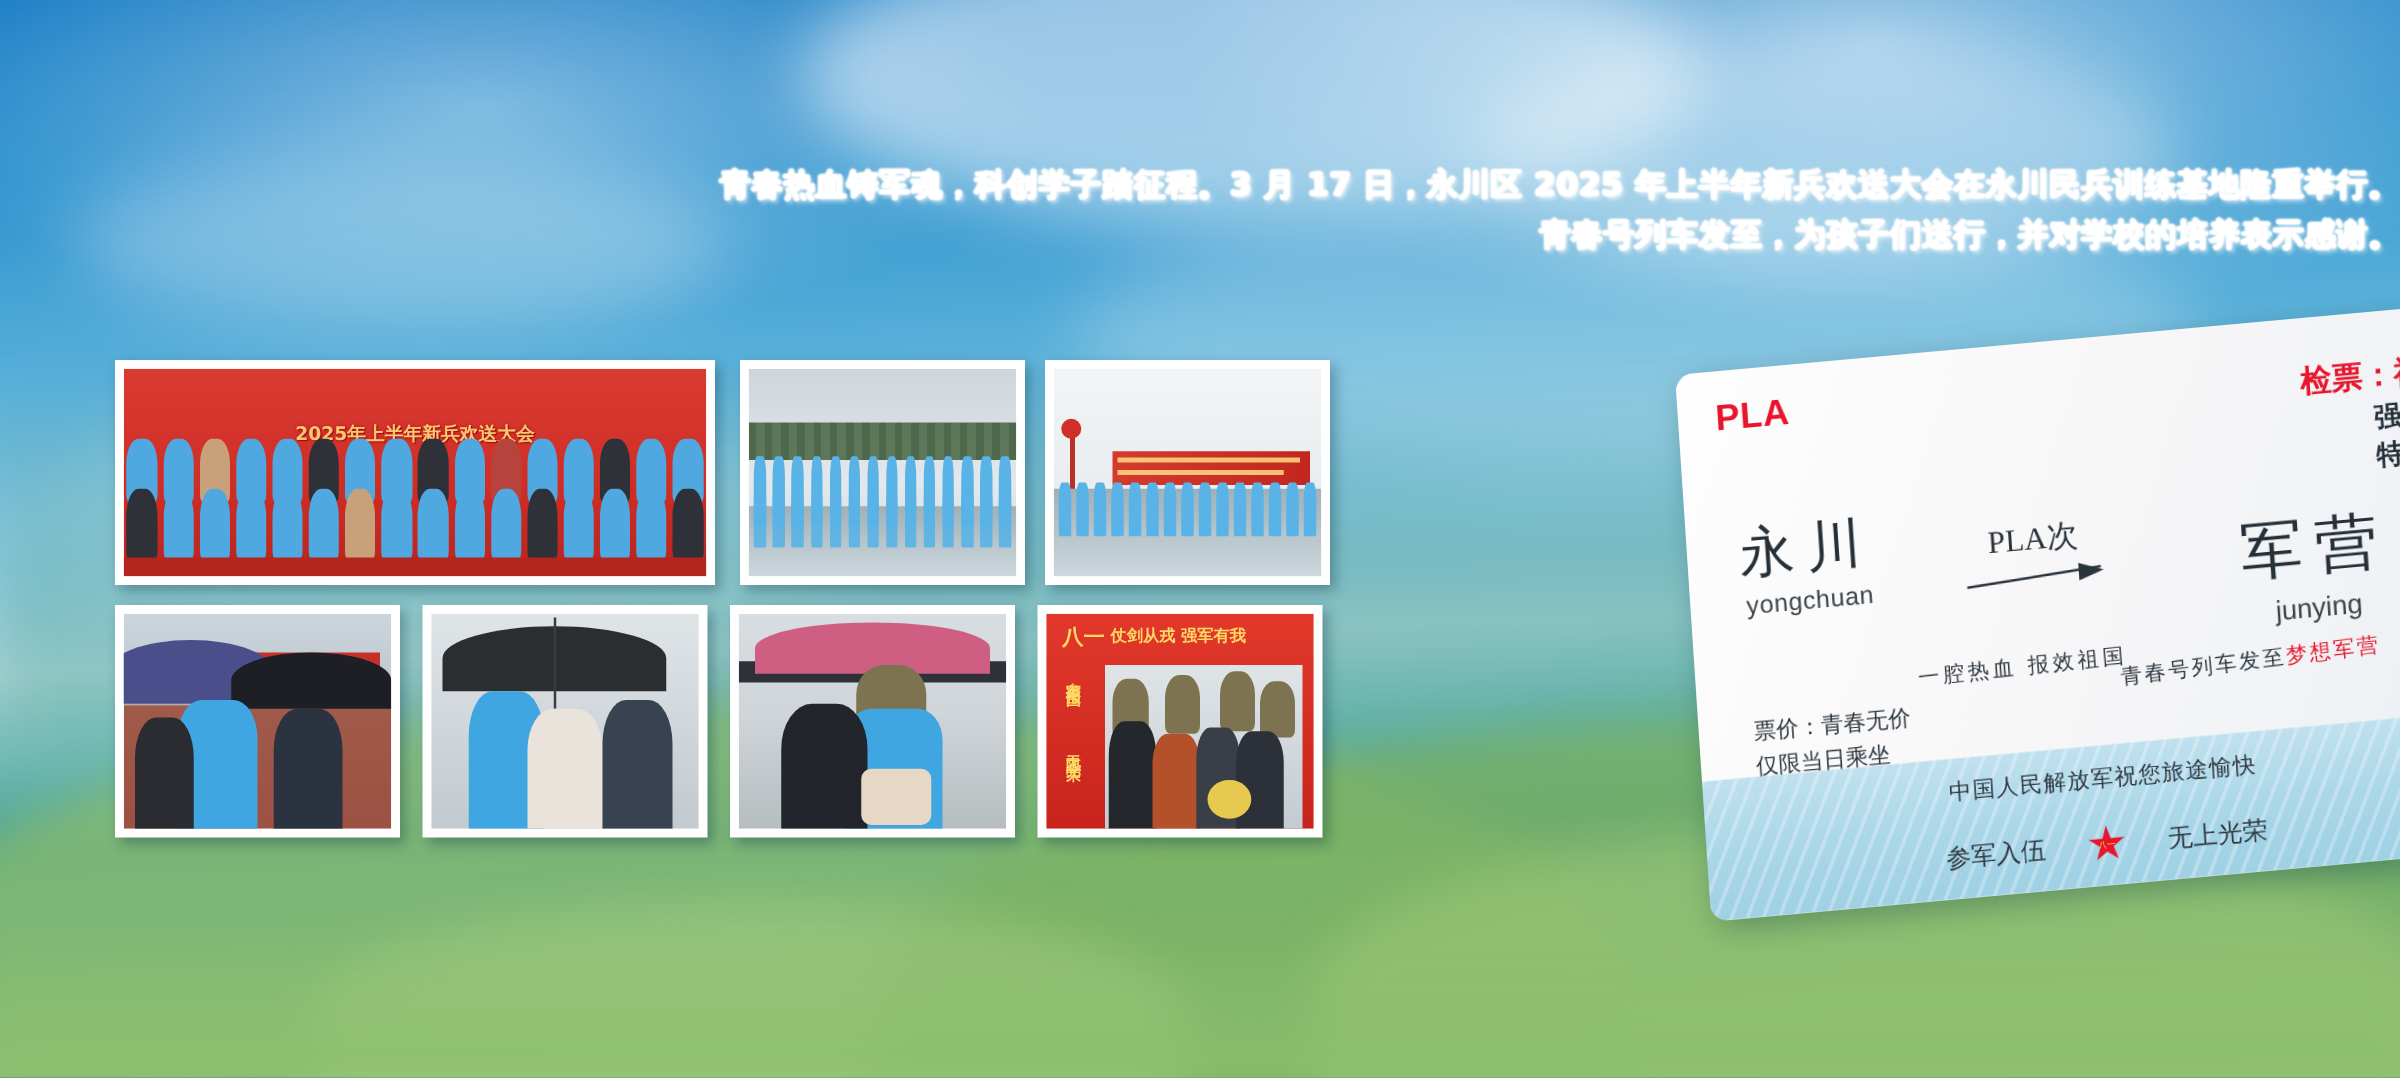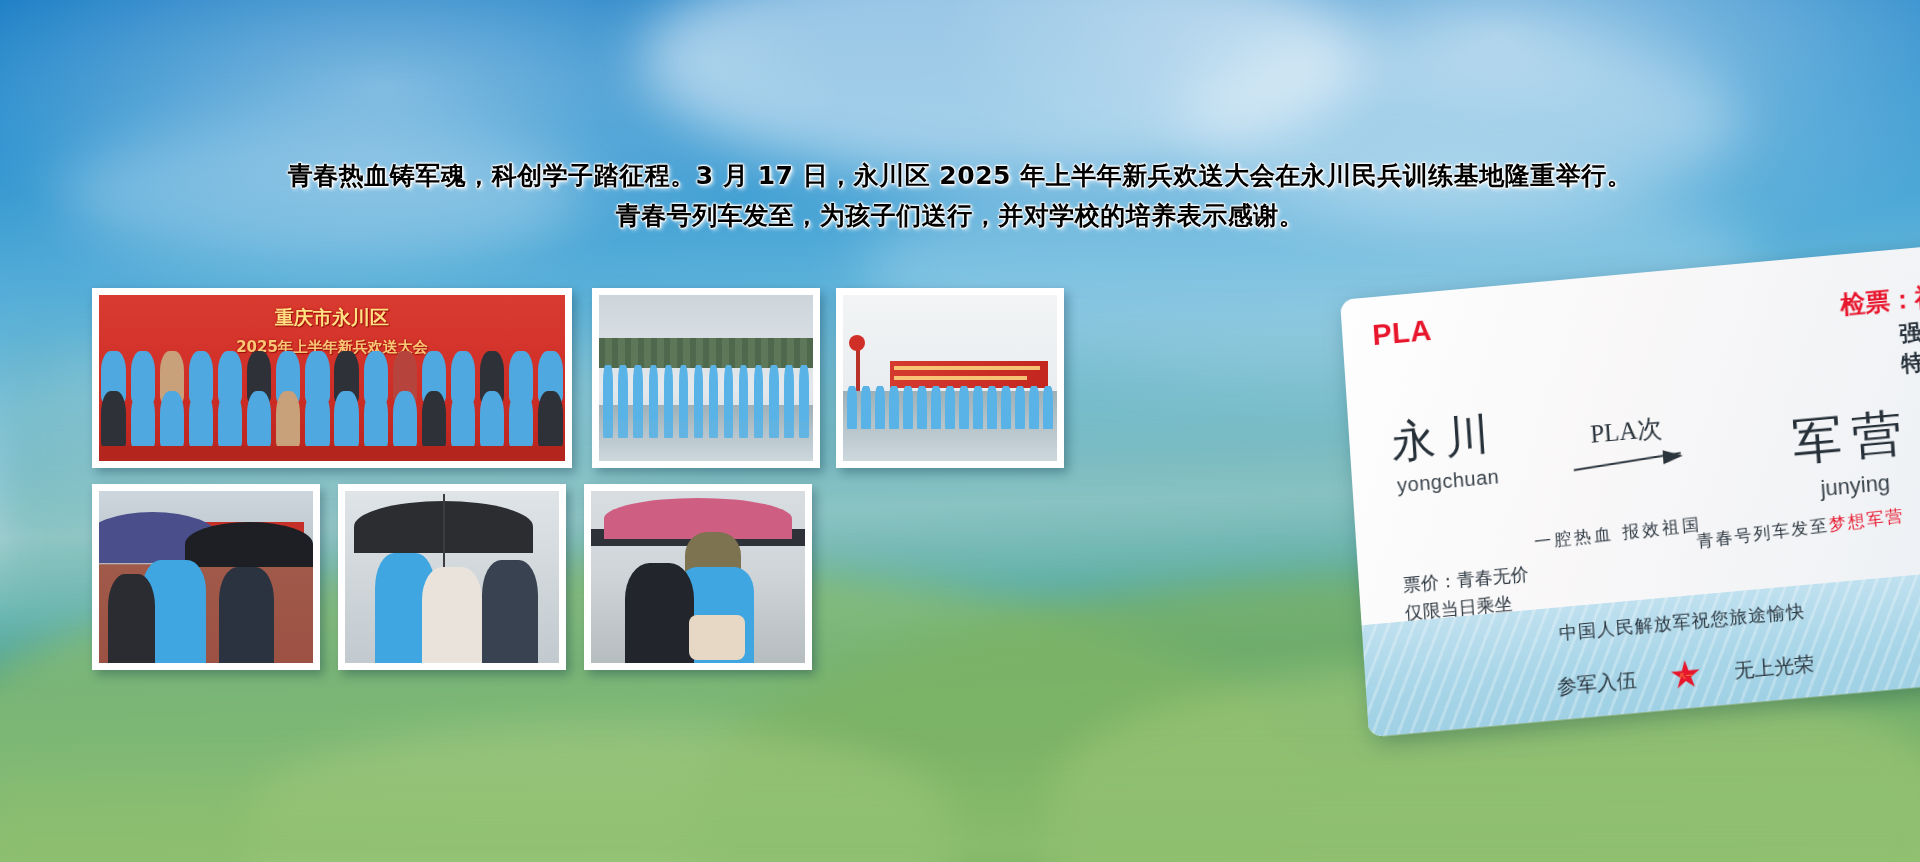--- a/index.html
+++ b/index.html
@@ -30,25 +30,25 @@
   }
   .hill{position:absolute;filter:blur(18px);}
   .h1{left:-100px;bottom:-120px;width:1400px;height:420px;border-radius:50% 50% 0 0;background:rgba(140,190,110,.75);}
   .h2{left:700px;bottom:-170px;width:1500px;height:460px;border-radius:50% 50% 0 0;background:rgba(122,178,100,.8);}
   .h3{left:1050px;bottom:-60px;width:900px;height:260px;border-radius:50% 50% 0 0;background:rgba(160,200,120,.55);}
   .h4{left:250px;bottom:-40px;width:700px;height:180px;border-radius:50% 50% 0 0;background:rgba(168,205,130,.5);}
   .grassline{position:absolute;left:0;bottom:0;width:1920px;height:120px;background:linear-gradient(180deg,rgba(150,195,115,.0),rgba(140,190,110,.85));filter:blur(10px);}
 
   
   #intro{
-    position:absolute;left:0;top:156px;width:1920px;
-    text-align:center;
+    position:absolute;left:0;top:128px;width:1920px;
+    text-align:right;
     font-family:"DejaVu Sans","Liberation Sans",sans-serif;
     font-weight:700;font-size:25px;line-height:40px;letter-spacing:.5px;
-    color:#000000;
+    color:#ffffff;
     text-shadow:
       0 0 2px #ffffff, 1px 0 2px #ffffff, -1px 0 2px #ffffff,
       0 1px 2px #ffffff, 0 -1px 2px #ffffff, 2px 2px 4px rgba(255,255,255,.9);
   }
   #intro .line{display:block;}
 
   
   #collage{position:absolute;left:92px;top:288px;width:1200px;height:470px;}
   .photo{
     position:absolute;background:#fff;padding:7px;
@@ -165,21 +165,20 @@
 <div id="intro">
   <span class="line">青春热血铸军魂，科创学子踏征程。3 月 17 日，永川区 2025 年上半年新兵欢送大会在永川民兵训练基地隆重举行。</span>
   <span class="line">青春号列车发至，为孩子们送行，并对学校的培养表示感谢。</span>
 </div>
 
 <div id="collage">
 
   <div class="photo" id="ph1">
     <div class="inner">
       <div class="sc banner-red"></div>
-      <div class="banner-title" style="font-size:19px;top:6%;">重庆市永川区</div>
       <div class="banner-title" style="font-size:15px;top:26%;opacity:.85;">2025年上半年新兵欢送大会</div>
       <div class="crowd">
         <div class="p-row" style="top:0;height:46%;">
           <span class="pp"></span>
             <span class="pp"></span>
             <span class="pp w"></span>
             <span class="pp"></span>
           <span class="pp"></span>
             <span class="pp k"></span>
             <span class="pp"></span>
@@ -313,20 +312,40 @@
       <div class="sc" style="background:linear-gradient(180deg,#d7dde1 0%,#cfd5d9 46%,#b6bdbf 100%);"></div>
       <div style="position:absolute;left:0;right:0;top:22%;height:10%;background:#2e3238;"></div>
       <div class="umb" style="left:6%;top:4%;width:88%;height:24%;background:#cf5f82;"></div>
       <div style="position:absolute;left:44%;top:24%;width:26%;height:34%;border-radius:40% 40% 16% 16%;background:#7e7350;"></div>
       <div style="position:absolute;left:40%;top:44%;width:36%;height:56%;border-radius:26% 26% 0 0;background:#3fa6e2;"></div>
       <div style="position:absolute;left:16%;top:42%;width:32%;height:58%;border-radius:36% 36% 0 0;background:#22252b;"></div>
       <div style="position:absolute;left:46%;bottom:2%;width:26%;height:26%;border-radius:8px;background:#e6d8c4;"></div>
     </div>
   </div>
 
+  <div class="photo" id="ph7">
+    <div class="inner">
+      <div class="sc arch"></div>
+      <div style="position:absolute;left:6%;top:4%;width:18%;height:16%;color:#ffd964;font-size:17px;font-weight:700;font-family:'DejaVu Sans',sans-serif;">八一</div>
+      <div class="arch-txt" style="left:24%;top:5%;font-size:13px;white-space:nowrap;">仗剑从戎  强军有我</div>
+      <div class="arch-txt vert" style="left:6%;top:26%;font-size:12px;letter-spacing:3px;">参军报国</div>
+      <div class="arch-txt vert" style="left:6%;top:60%;font-size:12px;letter-spacing:3px;">无限光荣</div>
+      <div style="position:absolute;left:22%;right:4%;top:24%;bottom:0;background:linear-gradient(180deg,#dfe4e7,#c4ccd1);overflow:hidden;">
+        <div style="position:absolute;left:4%;top:8%;width:18%;height:36%;border-radius:40% 40% 14% 14%;background:#7e7350;"></div>
+        <div style="position:absolute;left:30%;top:6%;width:18%;height:36%;border-radius:40% 40% 14% 14%;background:#7e7350;"></div>
+        <div style="position:absolute;left:58%;top:4%;width:18%;height:36%;border-radius:40% 40% 14% 14%;background:#7e7350;"></div>
+        <div style="position:absolute;left:78%;top:10%;width:18%;height:34%;border-radius:40% 40% 14% 14%;background:#7e7350;"></div>
+        <div style="position:absolute;left:2%;top:34%;width:24%;height:66%;border-radius:32% 32% 0 0;background:#24272c;"></div>
+        <div style="position:absolute;left:24%;top:42%;width:24%;height:58%;border-radius:32% 32% 0 0;background:#b4512a;"></div>
+        <div style="position:absolute;left:46%;top:38%;width:22%;height:62%;border-radius:32% 32% 0 0;background:#3a3f47;"></div>
+        <div style="position:absolute;left:66%;top:40%;width:24%;height:60%;border-radius:32% 32% 0 0;background:#2c3038;"></div>
+        <div style="position:absolute;left:52%;bottom:6%;width:22%;height:24%;border-radius:50%;background:#e8c94f;"></div>
+      </div>
+    </div>
+  </div>
 </div>
 
 <div id="ticket-wrap">
   <div id="ticket">
     <div class="tk-sheen"></div>
 
     <div class="tk-pla">PLA</div>
     <div class="tk-check">检票：祖国</div>
     <div class="tk-train">强军号</div>
     <div class="tk-seat">特等座</div>

